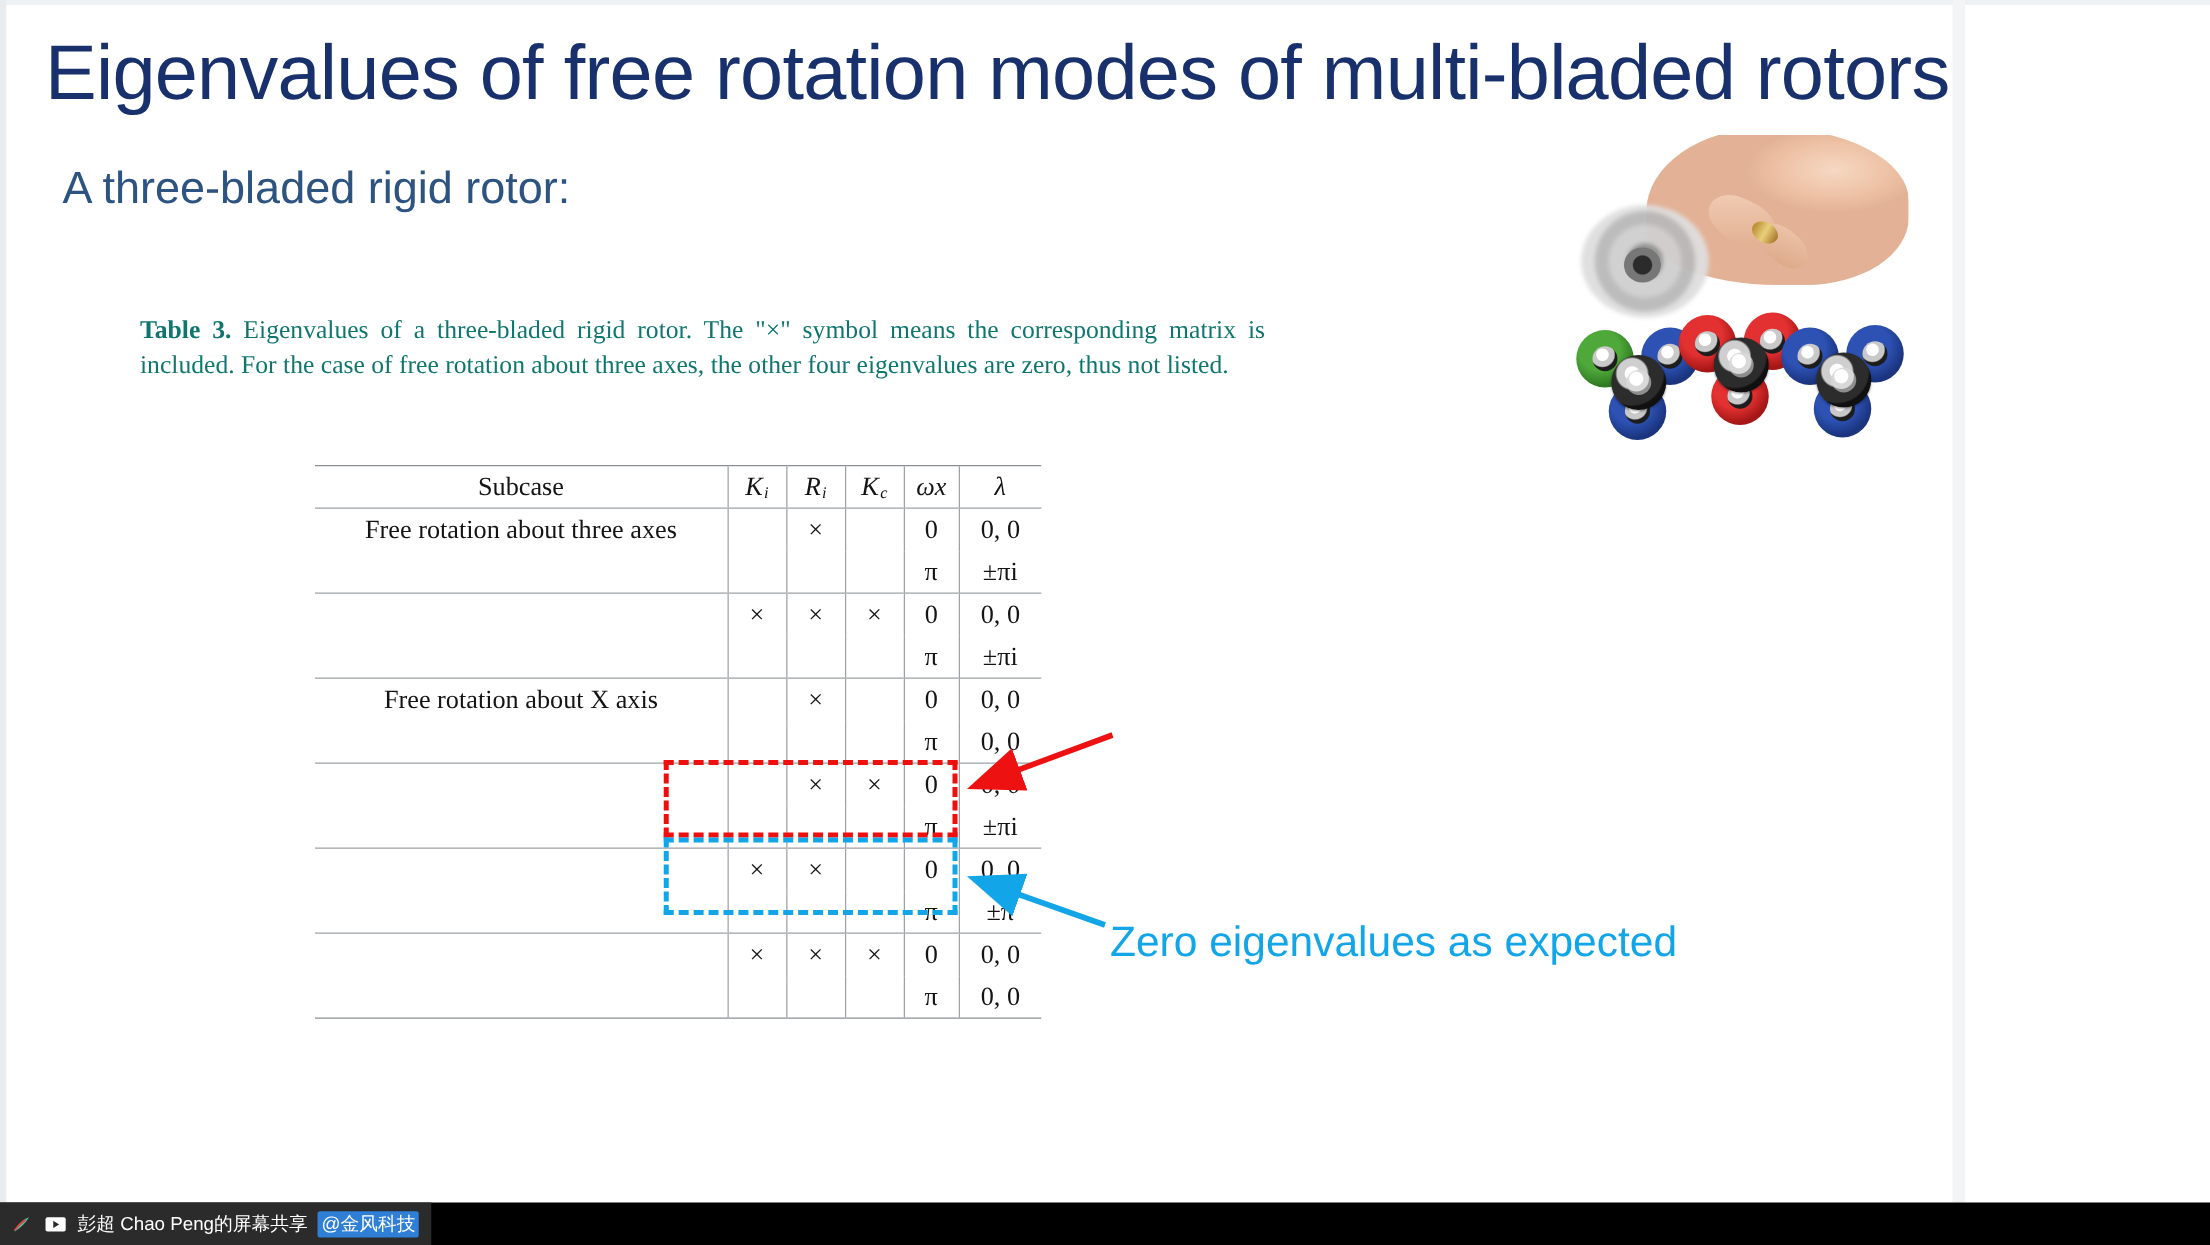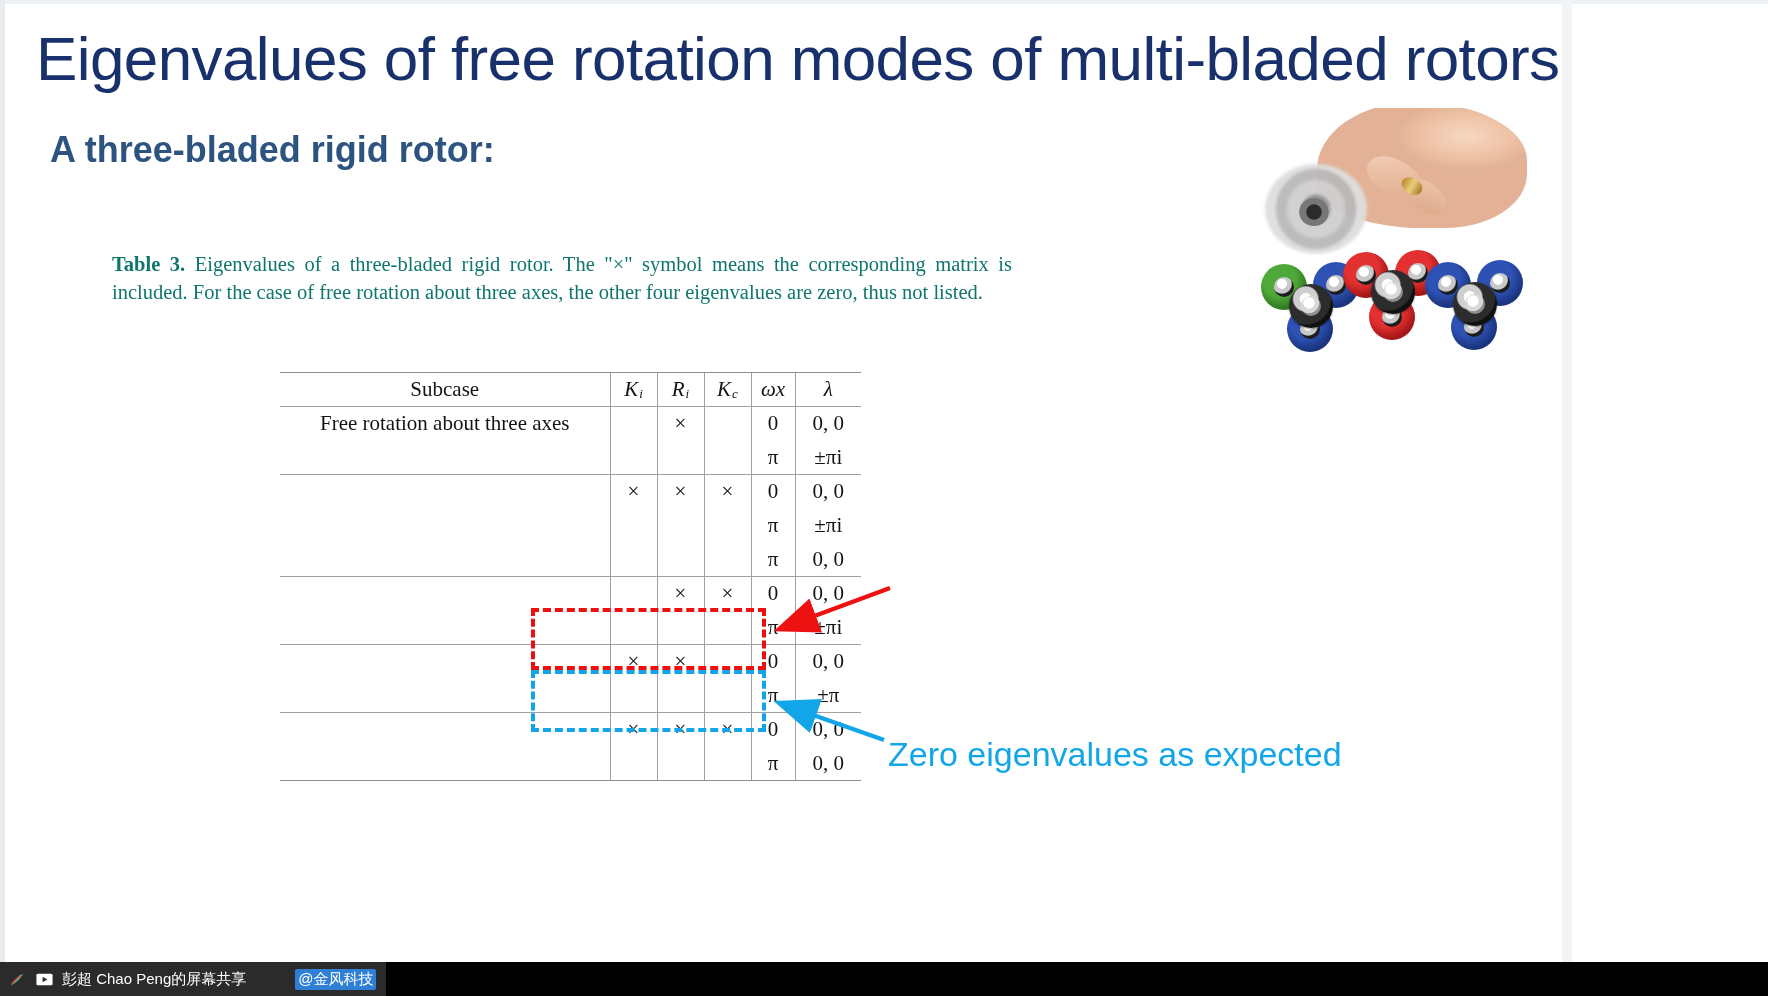--- a/index.html
+++ b/index.html
@@ -30,39 +30,39 @@
     font-family:"Liberation Sans", sans-serif;
     font-weight:400;
     letter-spacing:-0.6px;
     white-space:nowrap;
   }
   #subtitle {
     position:absolute; left:50px; top:128px;
     font-size:36px; line-height:1.2;
     color:#2d5480;
     font-family:"Liberation Sans", sans-serif;
-    font-weight:700;
+    font-weight:400;
     white-space:nowrap;
   }
 
   
   #caption {
     position:absolute; left:112px; top:250px;
     width:900px;
     font-family:"Liberation Serif", serif;
     font-size:20.5px;
     line-height:1.37;
     color:#0f766e;
     text-align:justify;
   }
   #caption b { font-weight:700; }
 
   
   #tablewrap {
-    position:absolute; left:280px; top:372px;
+    position:absolute; left:252px; top:372px;
     font-family:"Liberation Serif", serif;
     color:#141414;
   }
   table.ltx { border-collapse:collapse; }
   table.ltx td, table.ltx th {
     padding:0;
     font-weight:400;
     font-size:21px;
     color:#141414;
     vertical-align:middle;
@@ -155,21 +155,21 @@
   }
   #share-pill {
     position:absolute; left:0; bottom:0; height:34px;
     background:#2b2b2b;
     display:flex; align-items:center; gap:8px;
     padding:0 10px 0 8px;
     color:#ffffff; font-size:15px;
     font-family:"Liberation Sans", sans-serif;
     white-space:nowrap;
   }
-  #share-pill .hl { background:#2f7fd6; color:#ffffff; padding:1px 3px; border-radius:2px;margin-left:41px; }
+  #share-pill .hl { background:#2f7fd6; color:#ffffff; padding:1px 3px; border-radius:2px; }
   .tb-ico { width:19px; height:19px; display:inline-block; flex:0 0 auto; }
 </style>
 </head>
 <body>
 
 <div id="slide">
 
   <div class="edge-top"></div>
   <div class="edge-left"></div>
   <div class="edge-right"></div>
@@ -218,20 +218,28 @@
             <td class="c-w vline-l rule-mid">0</td>
             <td class="c-l vline-l rule-mid">0, 0</td>
           </tr>
           <tr>
             <td class="c-sub"></td>
             <td class="c-k vline-l xm"></td>
             <td class="c-k vline-l xm"></td>
             <td class="c-k vline-l xm"></td>
             <td class="c-w vline-l">π</td>
             <td class="c-l vline-l">±πi</td>
+          </tr>
+          <tr>
+            <td class="c-sub rule-mid">Free rotation about X axis</td>
+            <td class="c-k vline-l xm rule-mid"></td>
+            <td class="c-k vline-l xm rule-mid">×</td>
+            <td class="c-k vline-l xm rule-mid"></td>
+            <td class="c-w vline-l rule-mid">0</td>
+            <td class="c-l vline-l rule-mid">0, 0</td>
           </tr>
           <tr>
             <td class="c-sub"></td>
             <td class="c-k vline-l xm"></td>
             <td class="c-k vline-l xm"></td>
             <td class="c-k vline-l xm"></td>
             <td class="c-w vline-l">π</td>
             <td class="c-l vline-l">0, 0</td>
           </tr>
           <tr>

